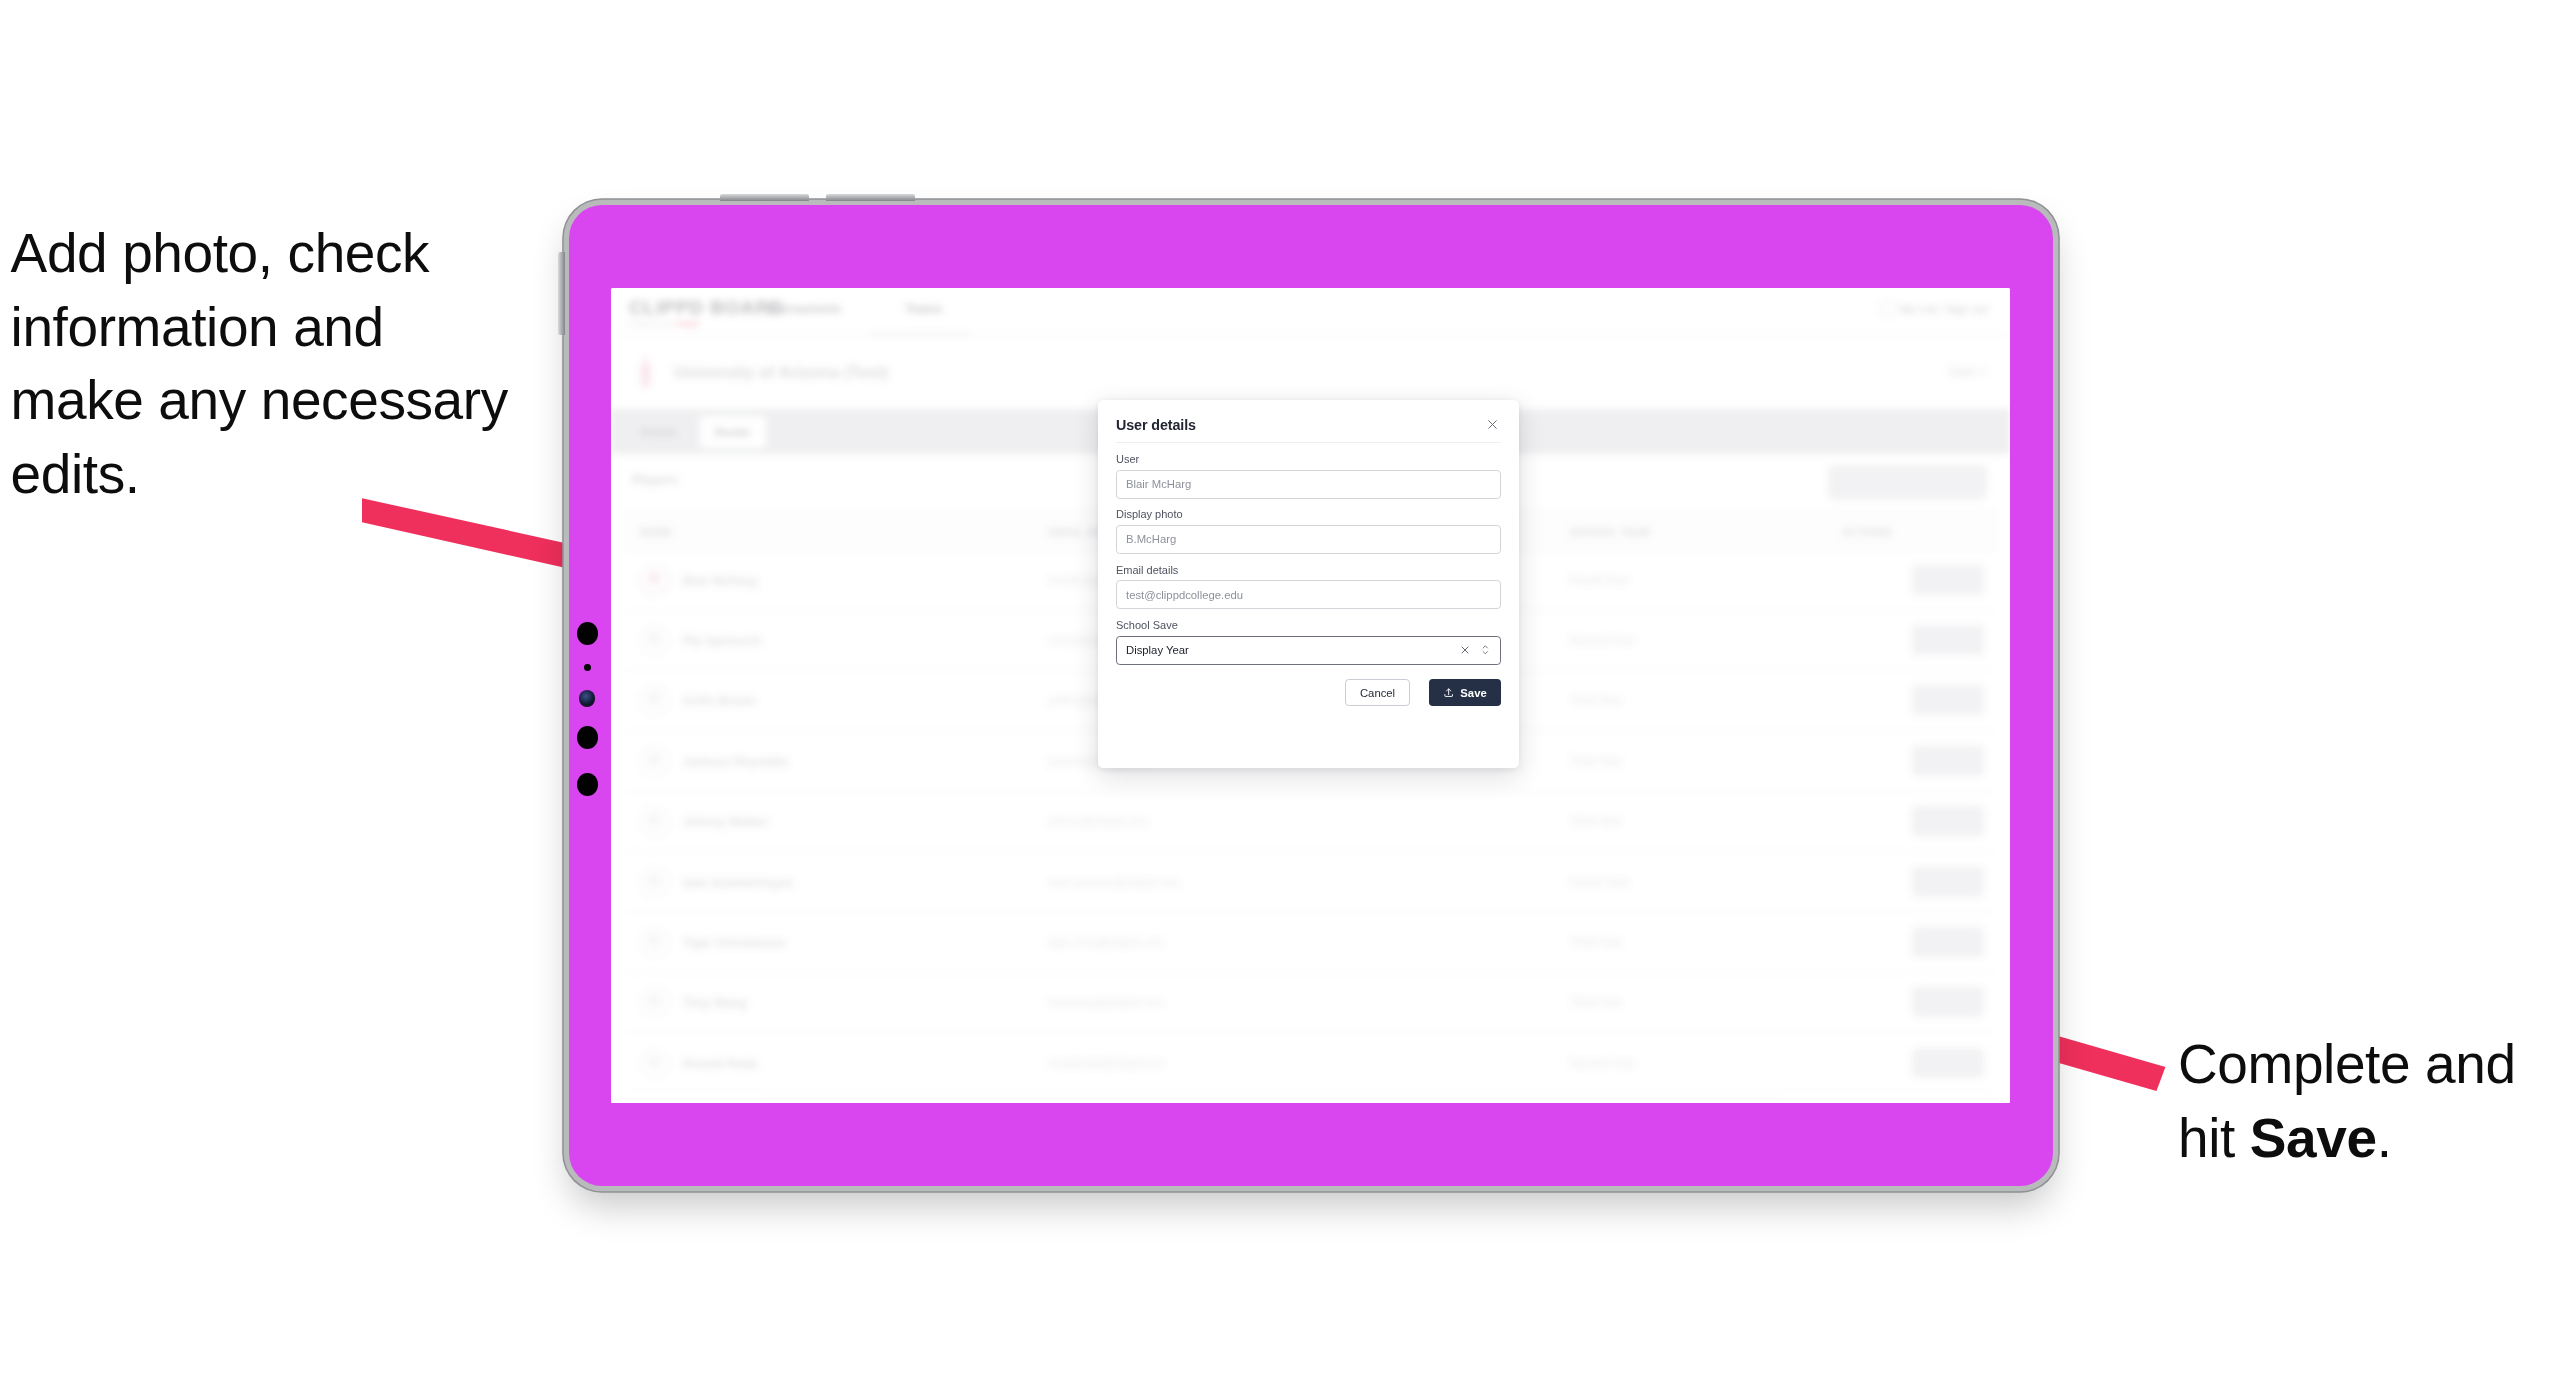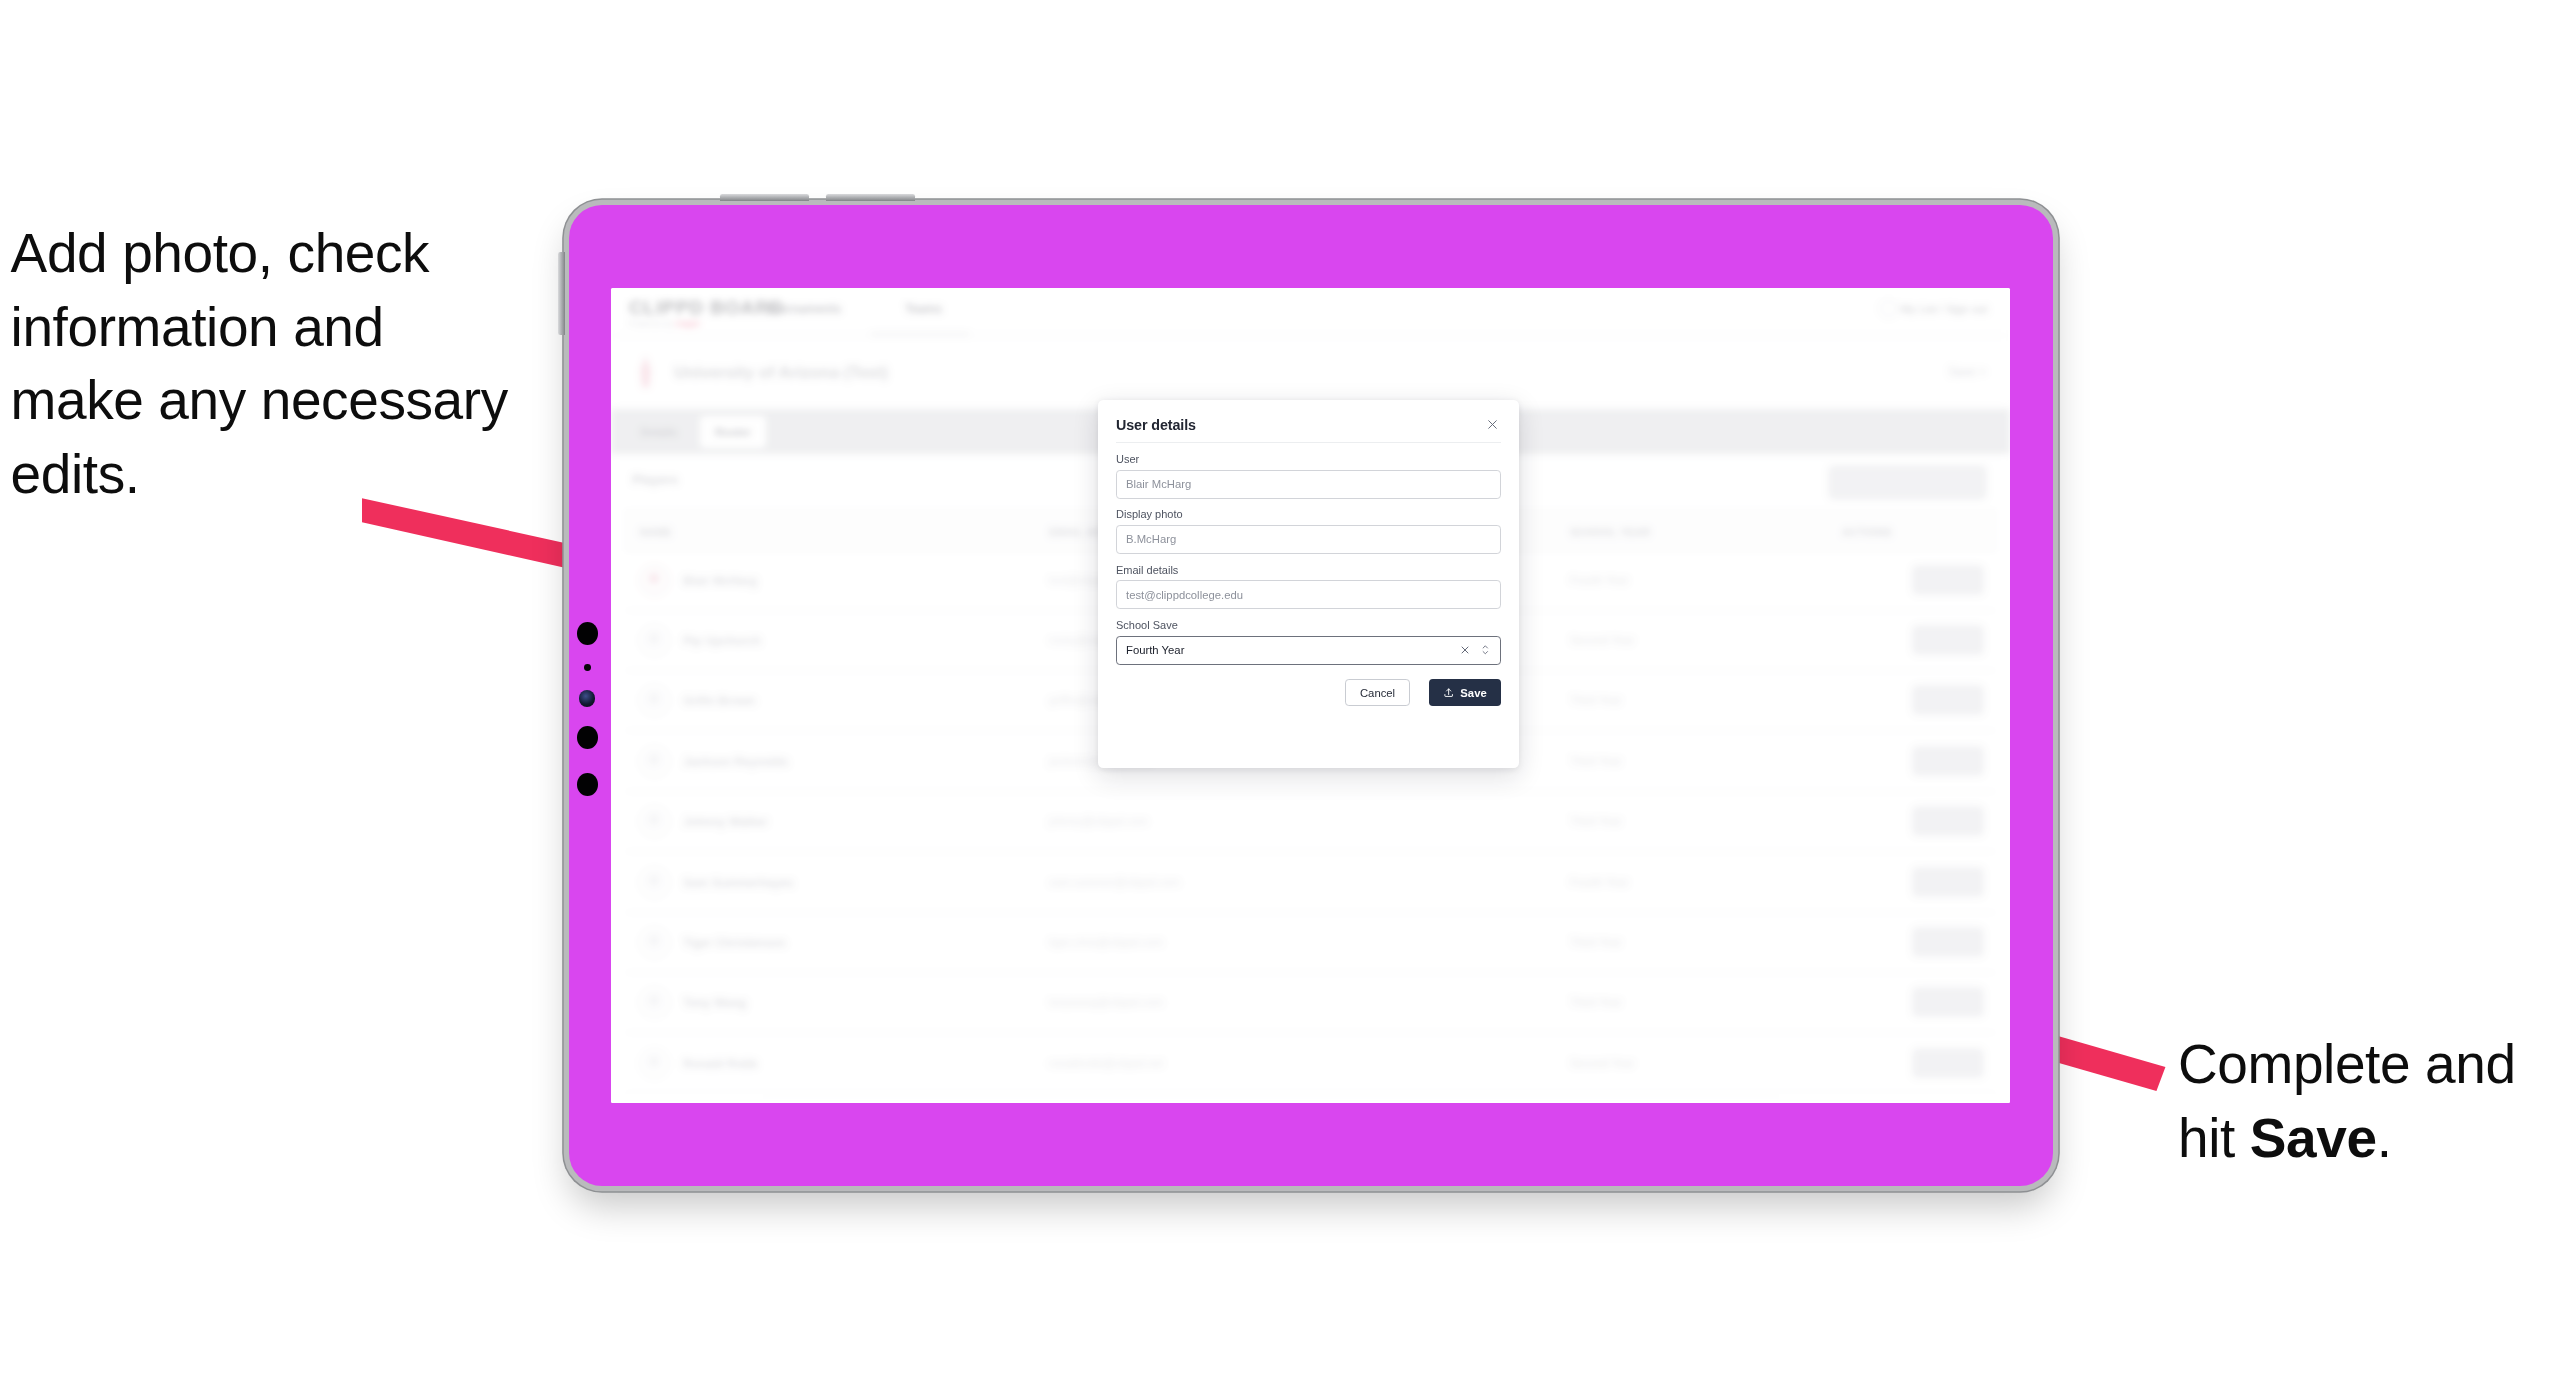--- a/index.html
+++ b/index.html
@@ -507,21 +507,21 @@
         <input class="field-input" type="text" placeholder="Blair McHarg" style="">
 
         <label class="field-label">Display photo</label>
         <input class="field-input" type="text" placeholder="B.McHarg" style="">
 
         <label class="field-label">Email details</label>
         <input class="field-input" type="text" placeholder="test@clippdcollege.edu" style="">
 
         <label class="field-label">School Save</label>
         <div id="select-wrap">
-          <div id="school-year-select">Fourth Year</div>
+          <div id="school-year-select">Display Year</div>
           <svg id="select-clear" viewBox="0 0 24 24" fill="none" stroke="currentColor" stroke-width="1.9" stroke-linecap="round">
             <path d="M6 6 L18 18 M18 6 L6 18"></path>
           </svg>
           <svg id="select-caret" viewBox="0 0 24 30" fill="none" stroke="currentColor" stroke-width="1.9" stroke-linecap="round" stroke-linejoin="round">
             <path d="M7 11 L12 6 L17 11"></path>
             <path d="M7 19 L12 24 L17 19"></path>
           </svg>
         </div>
 
         <div id="modal-actions">

